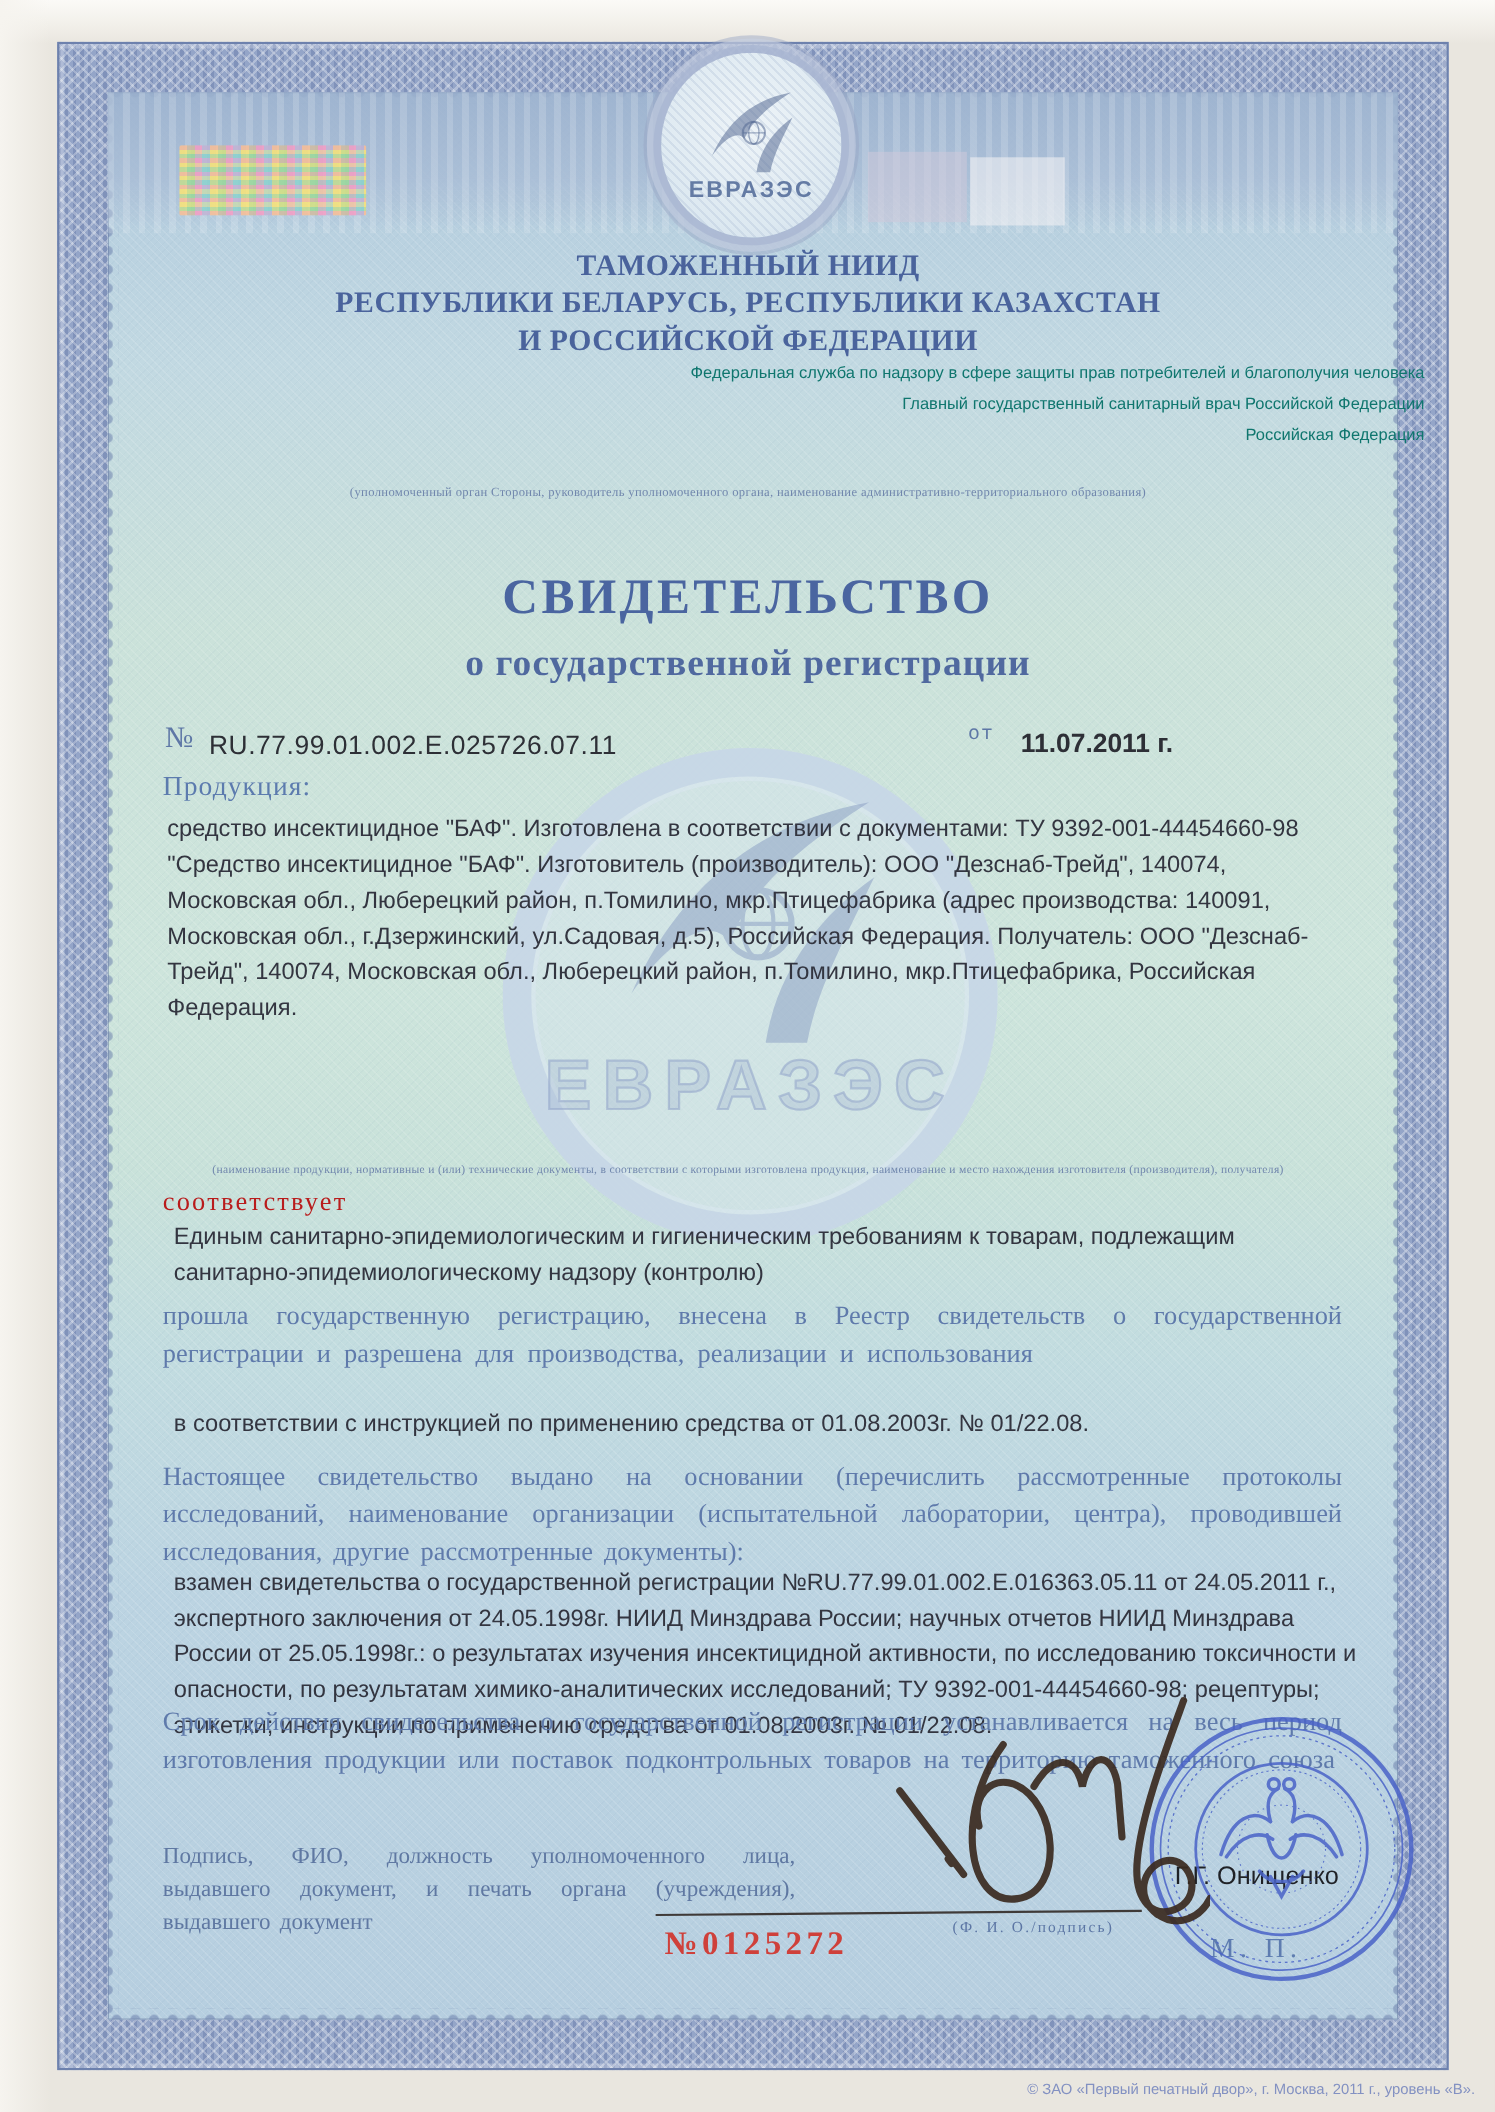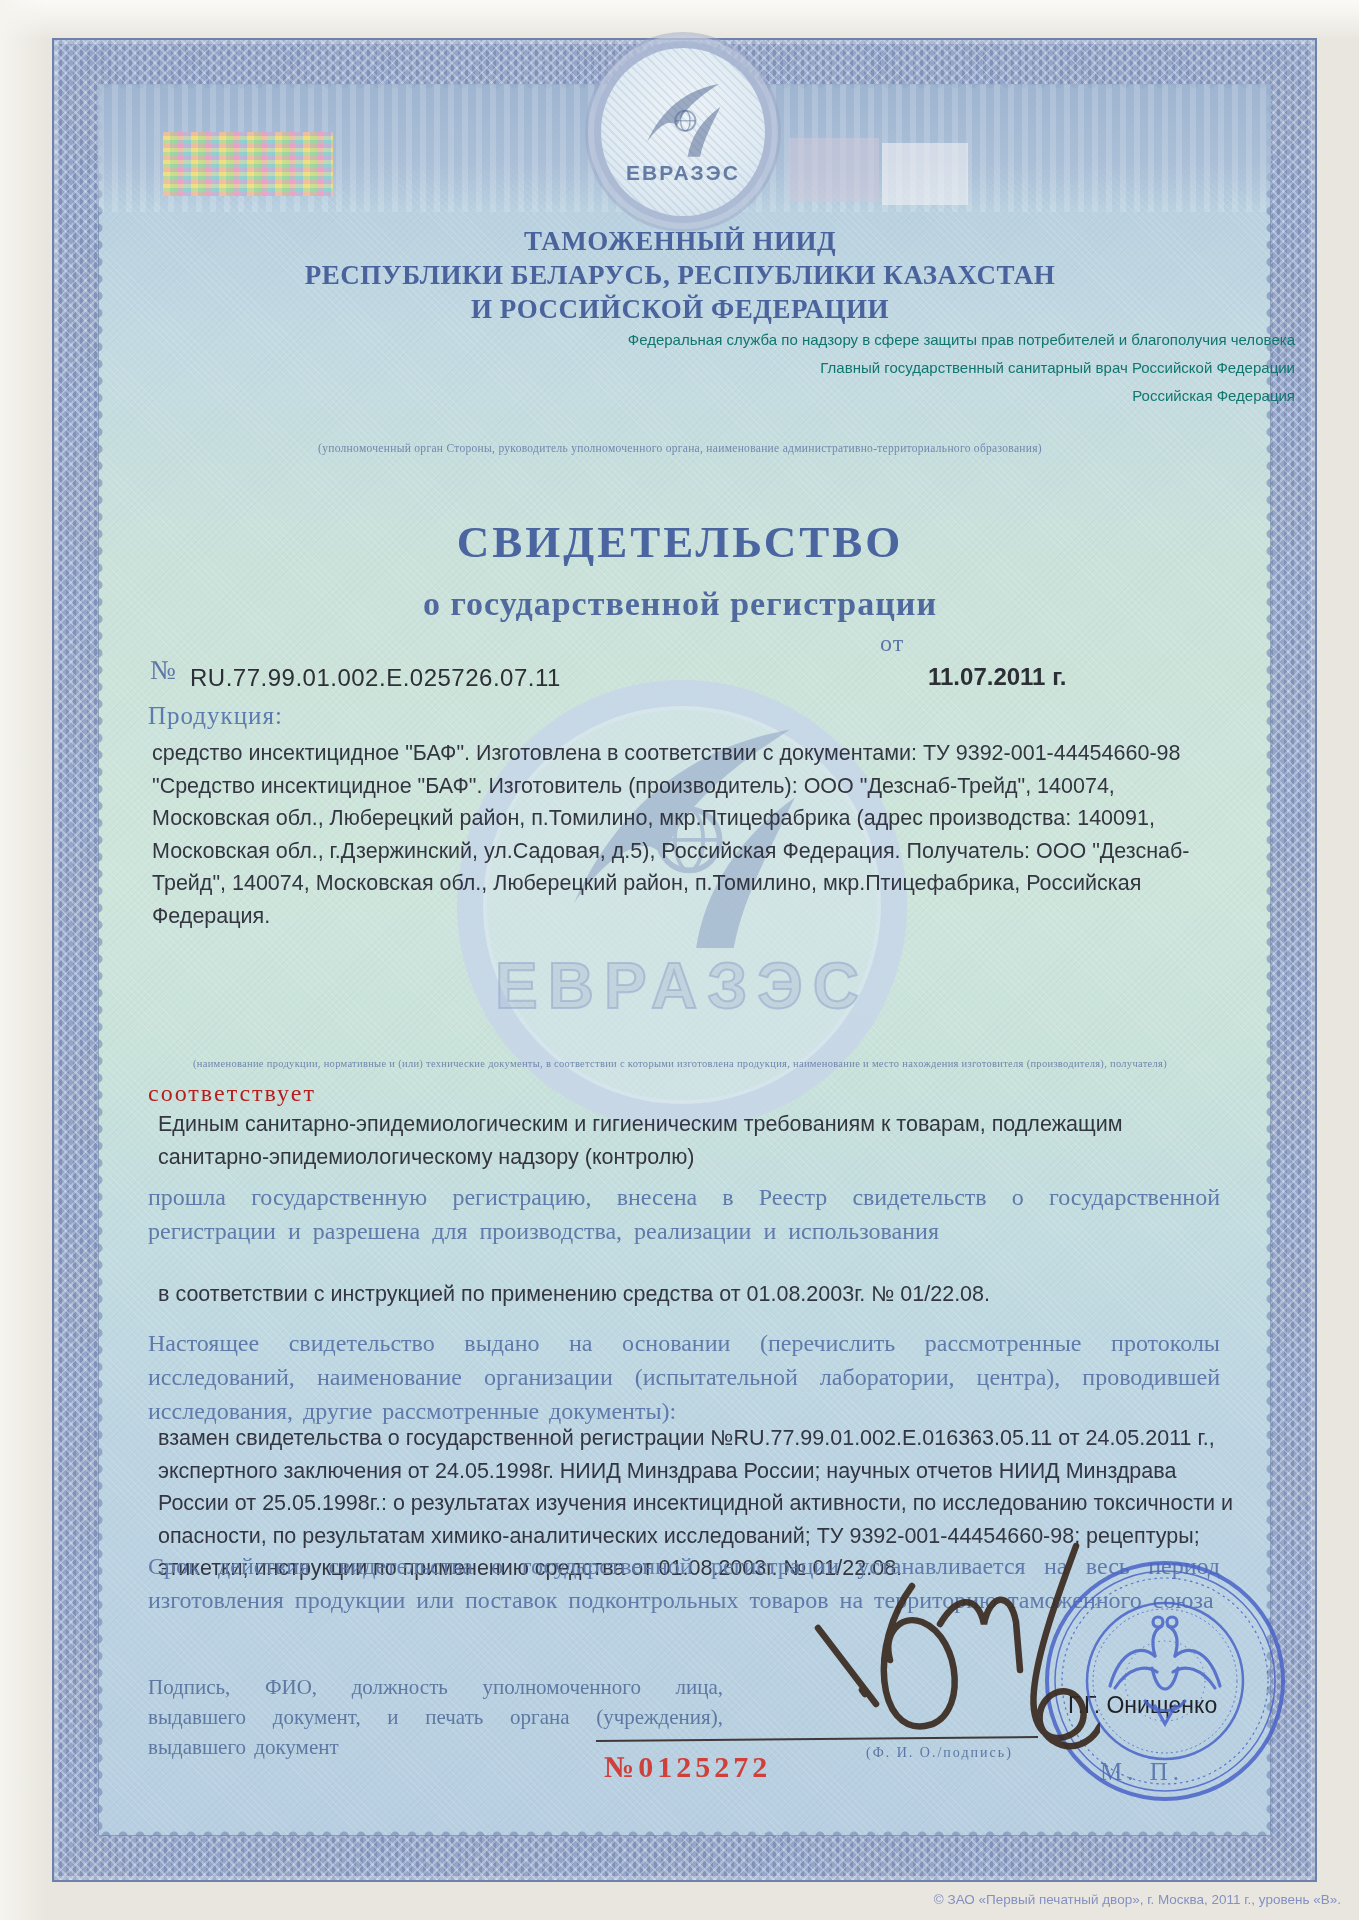--- a/index.html
+++ b/index.html
@@ -67,22 +67,22 @@
   .tiny-cap{position:absolute;left:65px;width:1230px;text-align:center;
     font-family:"Liberation Serif",serif;font-size:11.5px;color:#7187ad;letter-spacing:.3px;}
   .title-main{position:absolute;left:65px;top:516px;width:1230px;text-align:center;
     font-family:"Liberation Serif",serif;font-weight:bold;font-size:45px;color:#4a65a0;letter-spacing:3px;}
   .title-sub{position:absolute;left:65px;top:585px;width:1230px;text-align:center;
     font-family:"Liberation Serif",serif;font-weight:bold;font-size:34px;color:#50699f;letter-spacing:1px;}
 
   .no-label{position:absolute;left:150px;top:655px;font-family:"Liberation Serif",serif;
     font-size:27px;color:#5e77a6;}
   .cert-number{position:absolute;left:190px;top:664px;font-size:24px;color:#2d2f36;letter-spacing:.5px;}
-  .from-label{position:absolute;left:880px;top:630px;font-family:Liberation Serif, serif;
-    font-size:24px;color:#5e77a6;letter-spacing:1px;}
+  .from-label{position:absolute;left:880px;top:658px;font-family:Liberation Mono, monospace;
+    font-size:18px;color:#5e77a6;letter-spacing:1px;}
   .cert-date{position:absolute;left:928px;top:663px;font-size:24px;color:#2d2f36;font-weight:bold;}
 
   .prod-label{position:absolute;left:148px;top:702px;font-family:"Liberation Serif",serif;
     font-size:25px;color:#5c7bae;letter-spacing:1px;}
   .dark-par{font-size:21.5px;color:#333540;line-height:32.5px;}
   .product-text{position:absolute;left:152px;top:737px;width:1068px;}
 
   .blue-par{font-family:"Liberation Serif",serif;font-size:24px;color:#5f7aab;line-height:34px;text-align:justify;}
 
   .sootv{position:absolute;left:148px;top:1080px;font-family:"Liberation Serif",serif;

